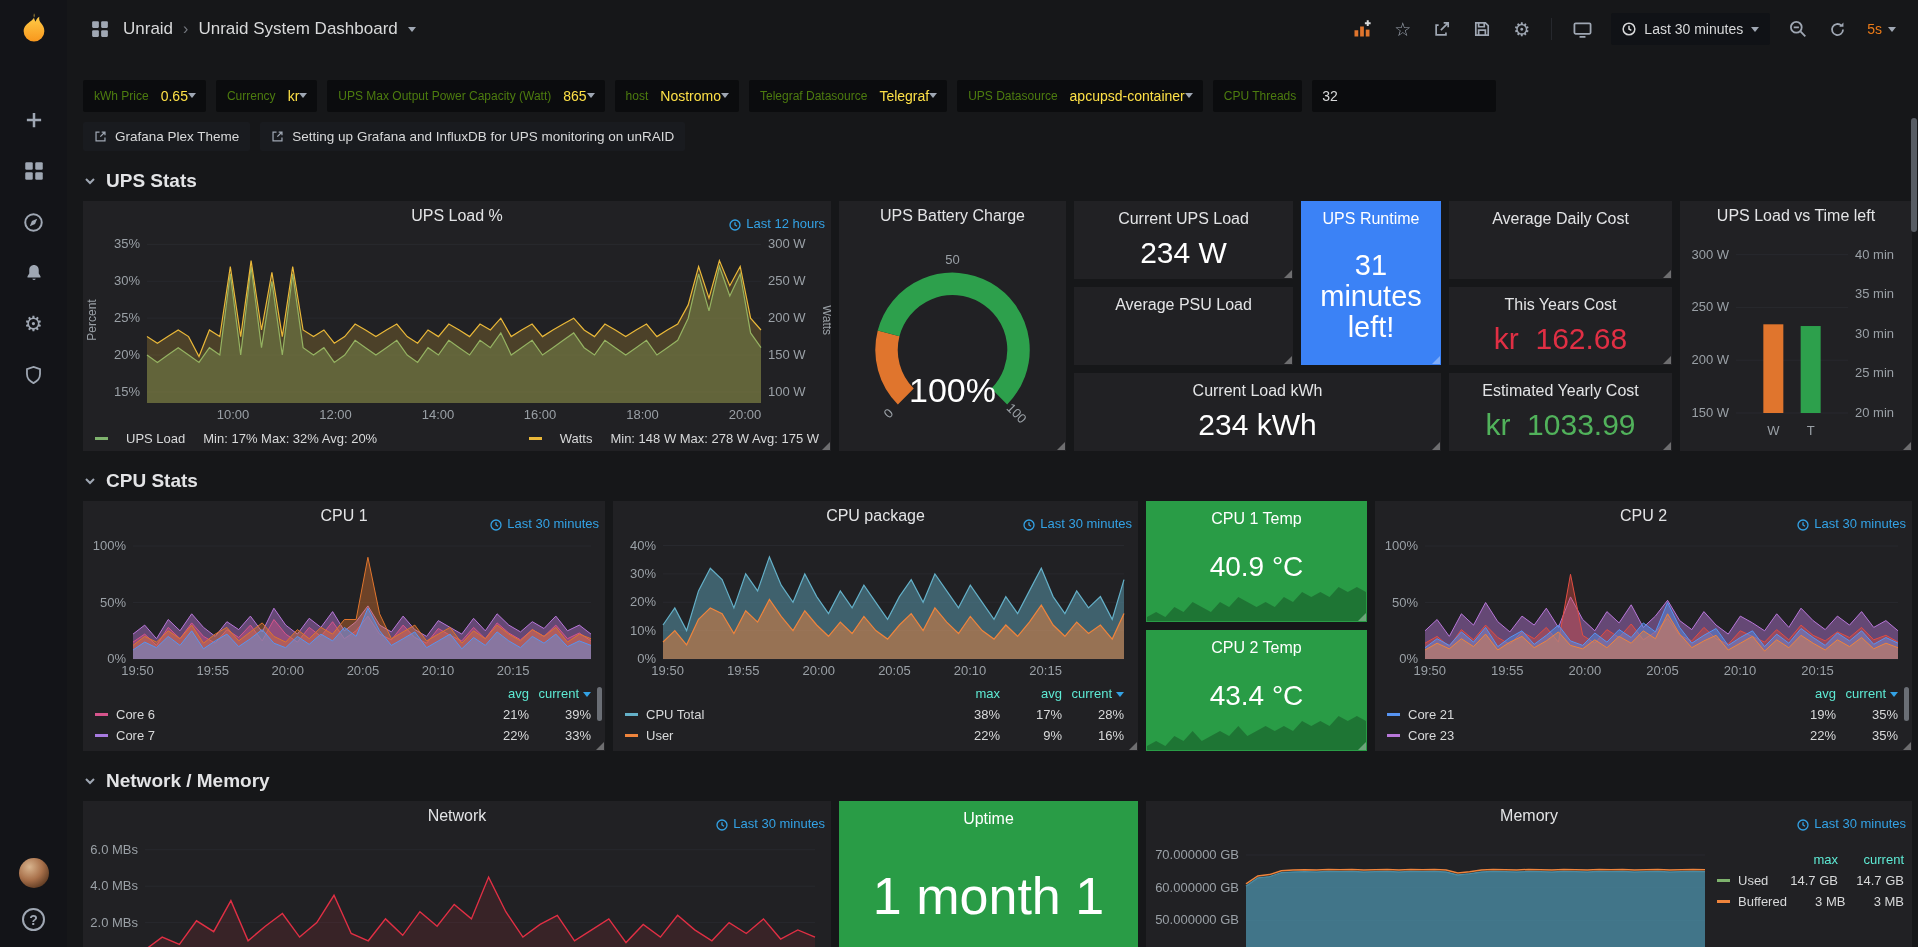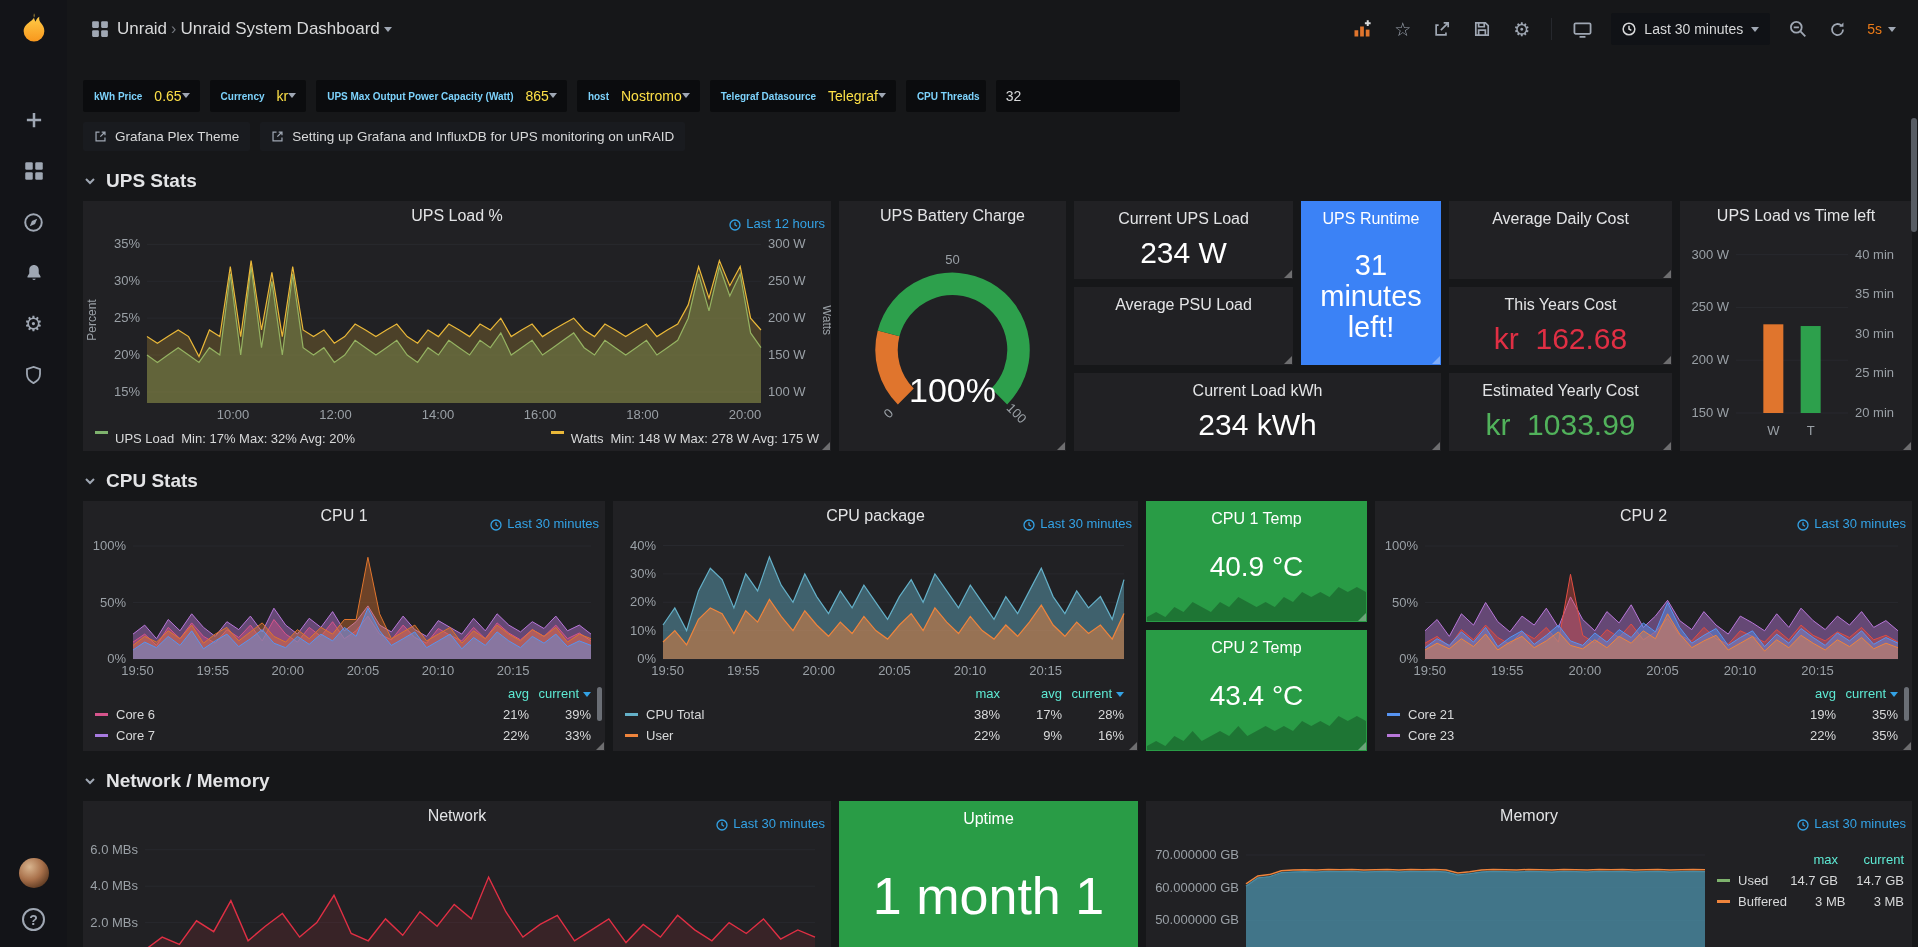--- a/index.html
+++ b/index.html
@@ -12,36 +12,36 @@
 .logo-cell{width:67px;height:58px;display:flex;align-items:center;justify-content:center}
 .side-icons{display:flex;flex-direction:column;gap:27px;margin-top:50px;align-items:center}
 .side-icon{width:24px;height:24px;color:#9fa7b3;display:flex;align-items:center;justify-content:center;font-size:21px}
 .side-bottom{margin-top:auto;margin-bottom:16px;display:flex;flex-direction:column;gap:20px;align-items:center}
 .avatar{width:30px;height:30px;border-radius:50%;background:radial-gradient(circle at 35% 30%,#d8b48e 0%,#a9714b 45%,#5d3a22 80%,#2e1d12 100%)}
 .help-circ{width:23px;height:23px;border:2px solid #9fa7b3;border-radius:50%;color:#9fa7b3;display:flex;align-items:center;justify-content:center;font-size:14px;font-weight:700}
 .help-circ::after{content:'?'}
 
 
 .navbar{position:fixed;left:67px;right:0;top:0;height:58px;background:#161719;display:flex;align-items:center;justify-content:space-between;padding:0 14px 0 20px;z-index:15}
-.nav-left{display:flex;align-items:center;gap:4px}
+.nav-left{display:flex;align-items:center;gap:10px}
 .crumb-app{font-size:17px;color:#d8d9da}
 .crumb-sep{color:#73767d;font-size:16px}
 .crumb-title{font-size:17px;color:#d8d9da;font-weight:400}
 .caret{width:0;height:0;border:4px solid transparent;border-top:5px solid #9fa7b3;display:inline-block;margin-top:5px}
 .nav-right{display:flex;align-items:center;gap:4px}
 .nav-btn{height:34px;display:flex;align-items:center;padding:0 9px;color:#9fa7b3;font-size:19px}
 .nav-divider{width:1px;height:22px;background:#26282d;margin:0 8px}
 .time-chip{height:32px;display:flex;align-items:center;gap:8px;background:#101216;padding:0 11px;border-radius:2px;color:#d8d9da;font-size:14px;margin:0 6px}
 .interval{display:flex;align-items:center;gap:6px;color:#eb7b18;font-size:14px;padding:0 8px;height:32px}
 
 
 .dash{margin:58px 0 0 67px;padding:22px 6px 0 16px}
 .submenu{display:flex;gap:10px;align-items:center}
 .var-chip{display:flex;align-items:center;height:32px;background:#0b0c0e;border-radius:2px}
-.var-label{color:#7dd3fc;font-size:10px;font-weight:700;padding:0 6px 0 11px;white-space:nowrap}
+.var-label{color:#4d7c0f;font-size:12px;font-weight:400;padding:0 6px 0 11px;white-space:nowrap}
 .var-value{color:#fde047;padding:0 10px 0 6px;display:flex;align-items:flex-start;gap:0;white-space:nowrap}
 .var-input{width:184px;height:32px;background:#0b0c0e;display:flex;align-items:center;padding:0 10px;color:#d8d9da;border-radius:2px}
 .links-row{display:flex;gap:10px;margin-top:10px}
 .dash-link{display:flex;align-items:center;gap:8px;height:29px;background:#191b1f;padding:0 11px;font-size:13.5px;color:#d8d9da;border-radius:2px;white-space:nowrap}
 .section-head{display:flex;align-items:center;gap:9px;margin:19px 0 9px;cursor:pointer;width:fit-content}
 .section-title{font-size:19px;font-weight:600;color:#e3e4e6}
 
 
 .g-ups{display:grid;grid-template-columns:748px 227px 219px 140px 223px 1fr;grid-template-rows:78px 78px 78px;gap:8px}
 .p-upsload{grid-column:1;grid-row:1/4}
@@ -60,21 +60,21 @@
 .g-net{display:grid;grid-template-columns:748px 299px 1fr;grid-template-rows:250px;gap:8px}
 
 
 .panel{position:relative;background:#212124;display:flex;flex-direction:column}
 .resize{position:absolute;right:1px;bottom:1px;width:0;height:0;border-left:8px solid transparent;border-bottom:8px solid rgba(255,255,255,.35)}
 .panel-header{position:relative;height:30px;flex:0 0 30px;display:flex;align-items:center;justify-content:center}
 .panel-title{font-size:16px;font-weight:500;color:#e3e4e6;cursor:pointer}
 .panel-time{position:absolute;right:6px;top:0;height:30px;display:flex;align-items:flex-end;gap:5px;color:#33a2e5;font-size:13px;cursor:pointer}
 .chart{flex:1;min-height:0;position:relative;overflow:hidden}
 .legend-row{flex:0 0 26px;display:flex;justify-content:space-between;align-items:center;padding:0 12px;font-size:13px;color:#d8d9da}
-.leg-item{display:flex;align-items:flex-start;gap:7px}
+.leg-item{display:flex;align-items:center;gap:18px}
 .leg-mark{width:13px;height:3px;display:inline-block}
 .legend-table{flex:0 0 70px;padding:2px 14px 4px 12px;position:relative;font-size:13px}
 .lt-row{display:flex;height:21px;align-items:center}
 .lt-name{flex:1;display:flex;align-items:center;gap:8px;color:#d8d9da}
 .lt-val{width:62px;text-align:right;color:#d8d9da}
 .lt-head .lt-val{color:#5eead4;font-weight:400}
 .sort::after{content:'';display:inline-block;width:0;height:0;border:4px solid transparent;border-top:5px solid #33a2e5;margin-left:4px;position:relative;top:3px}
 .legend-scroll{position:absolute;right:3px;top:6px;width:5px;height:34px;background:#6a6e75;border-radius:3px}
 .mem-body{display:flex;flex:1;min-height:0}
 .mem-body .chart{flex:1}
@@ -252,20 +252,27 @@
       <span class="var-label">host</span>
       <span class="var-value">
           <span>Nostromo</span>
           <span class="caret"></span>
         </span>
     </div>
     <div class="var-chip">
       <span class="var-label">Telegraf Datasource</span>
       <span class="var-value">
           <span>Telegraf</span>
+          <span class="caret"></span>
+        </span>
+    </div>
+    <div class="var-chip">
+      <span class="var-label">UPS Datasource</span>
+      <span class="var-value">
+          <span>apcupsd-container</span>
           <span class="caret"></span>
         </span>
     </div>
     <div class="var-chip">
       <span class="var-label">CPU Threads</span>
     </div>
     <div class="var-input">32</div>
   </div>
 
   <div class="links-row">

